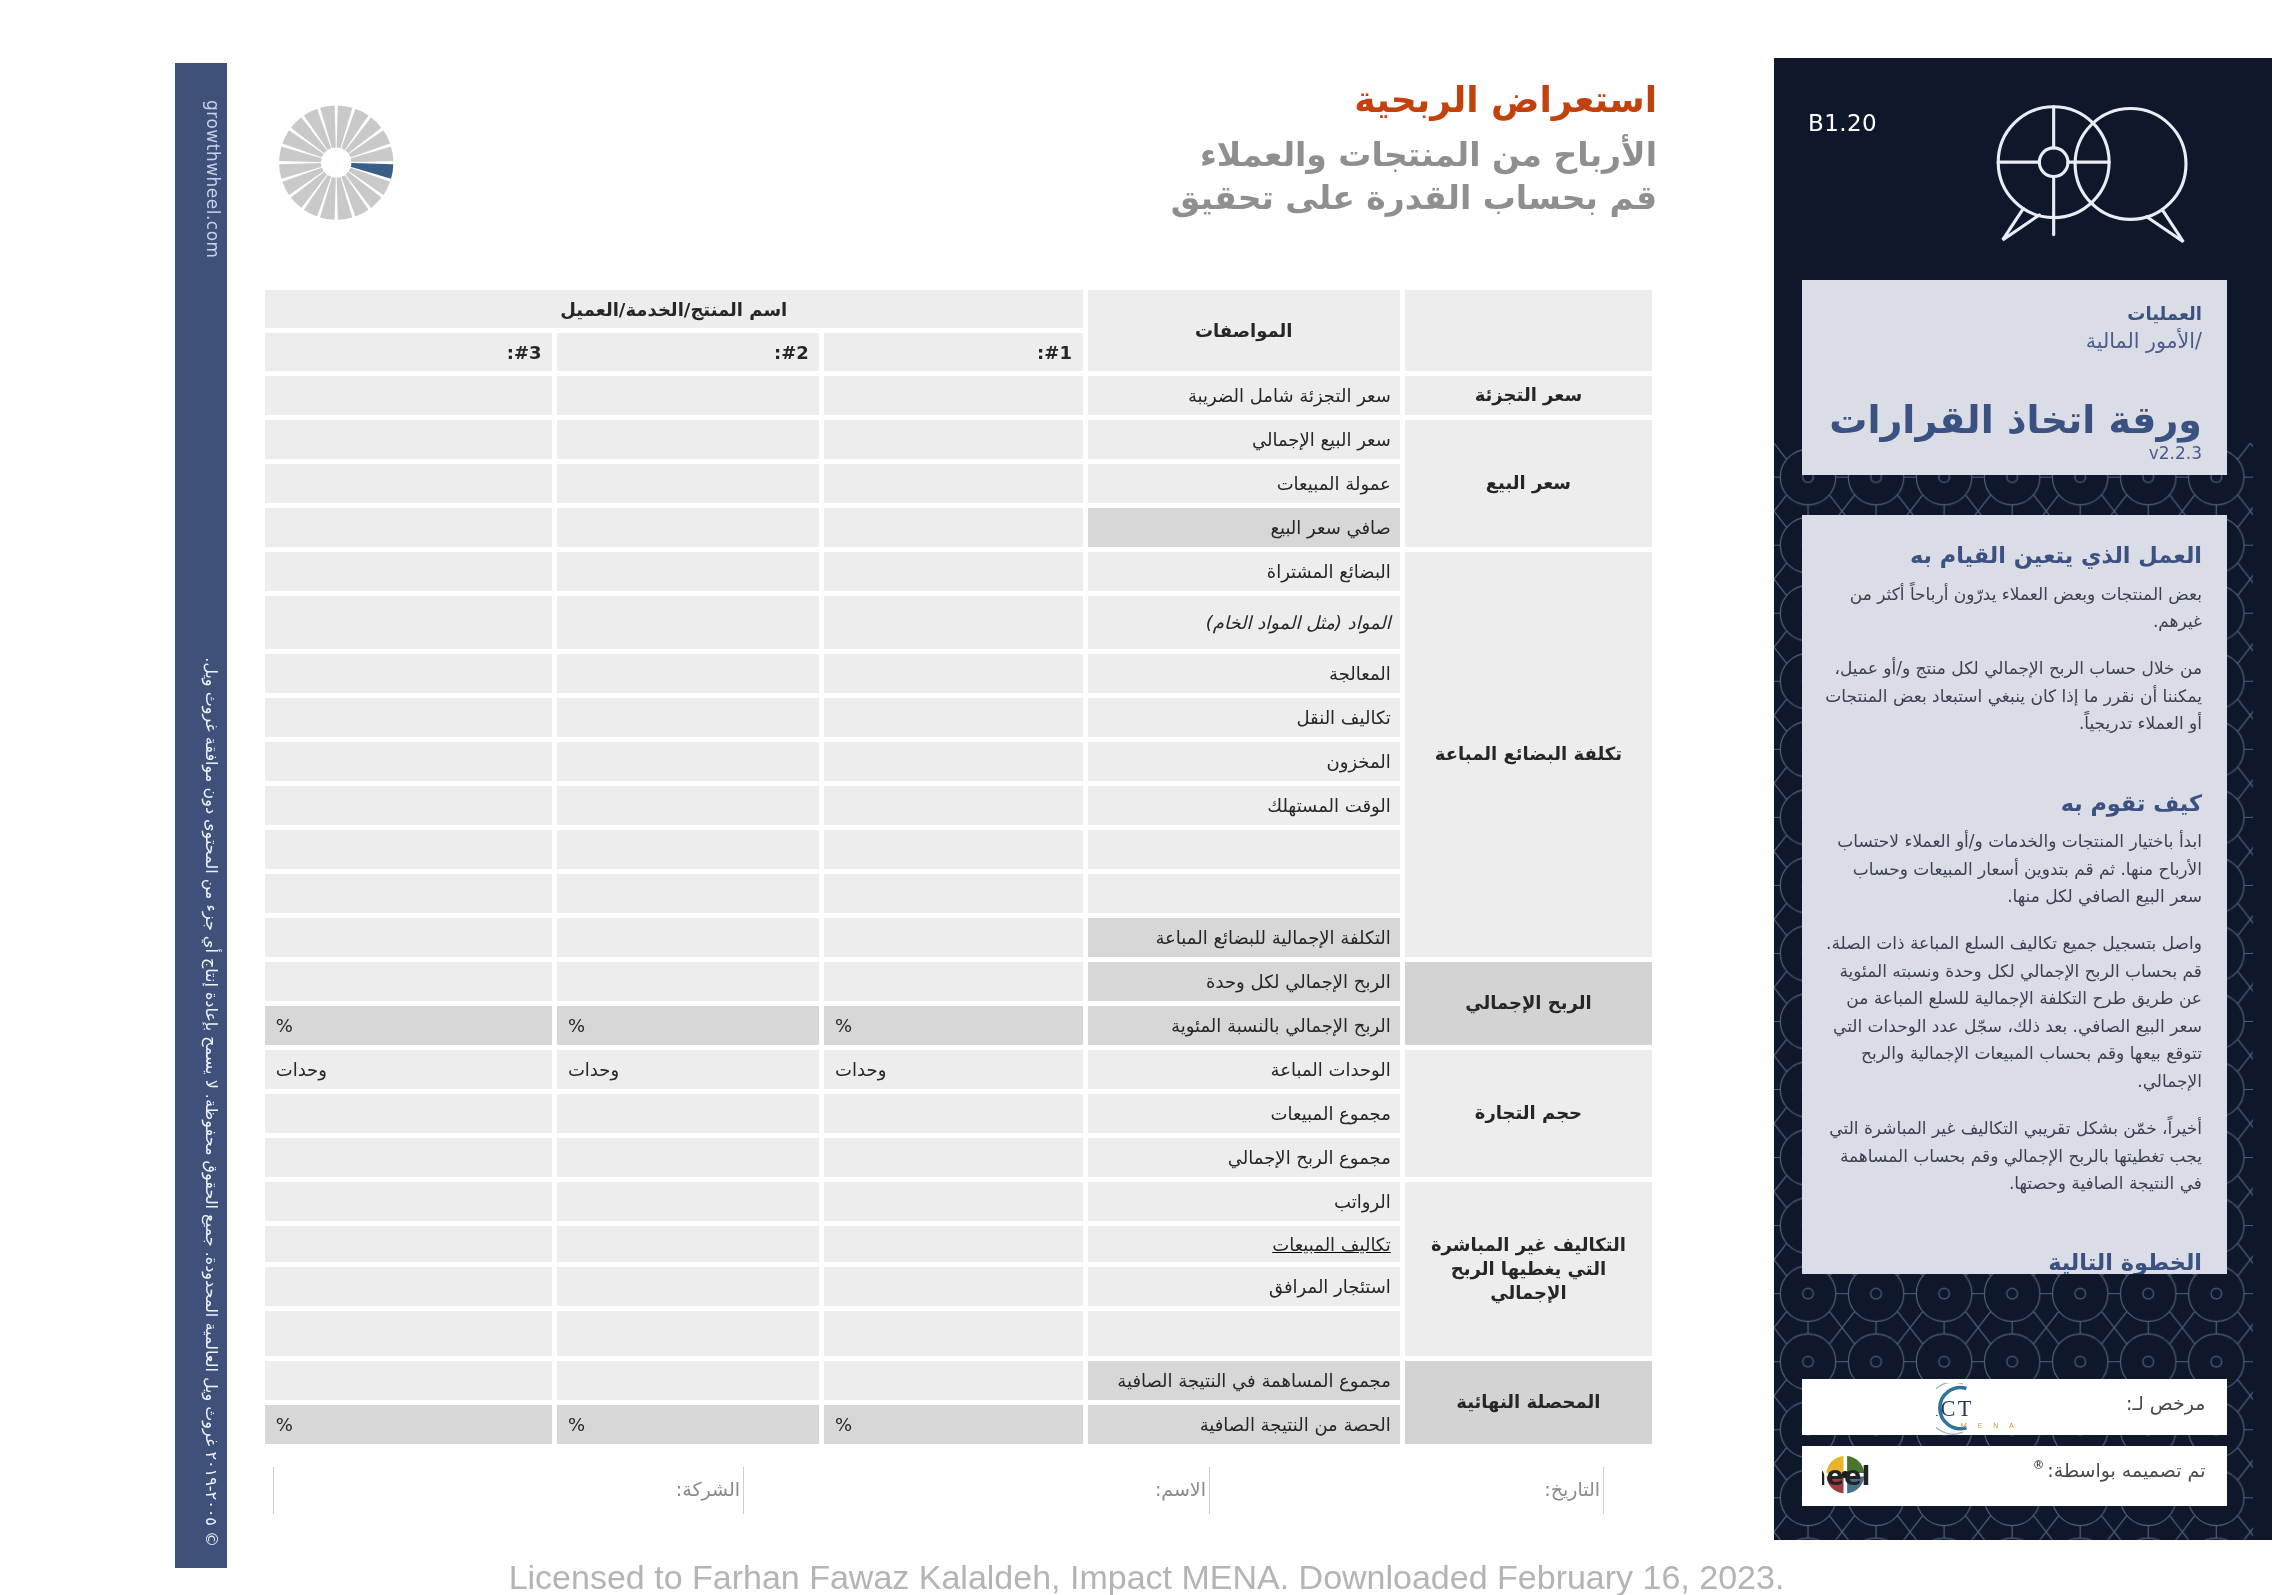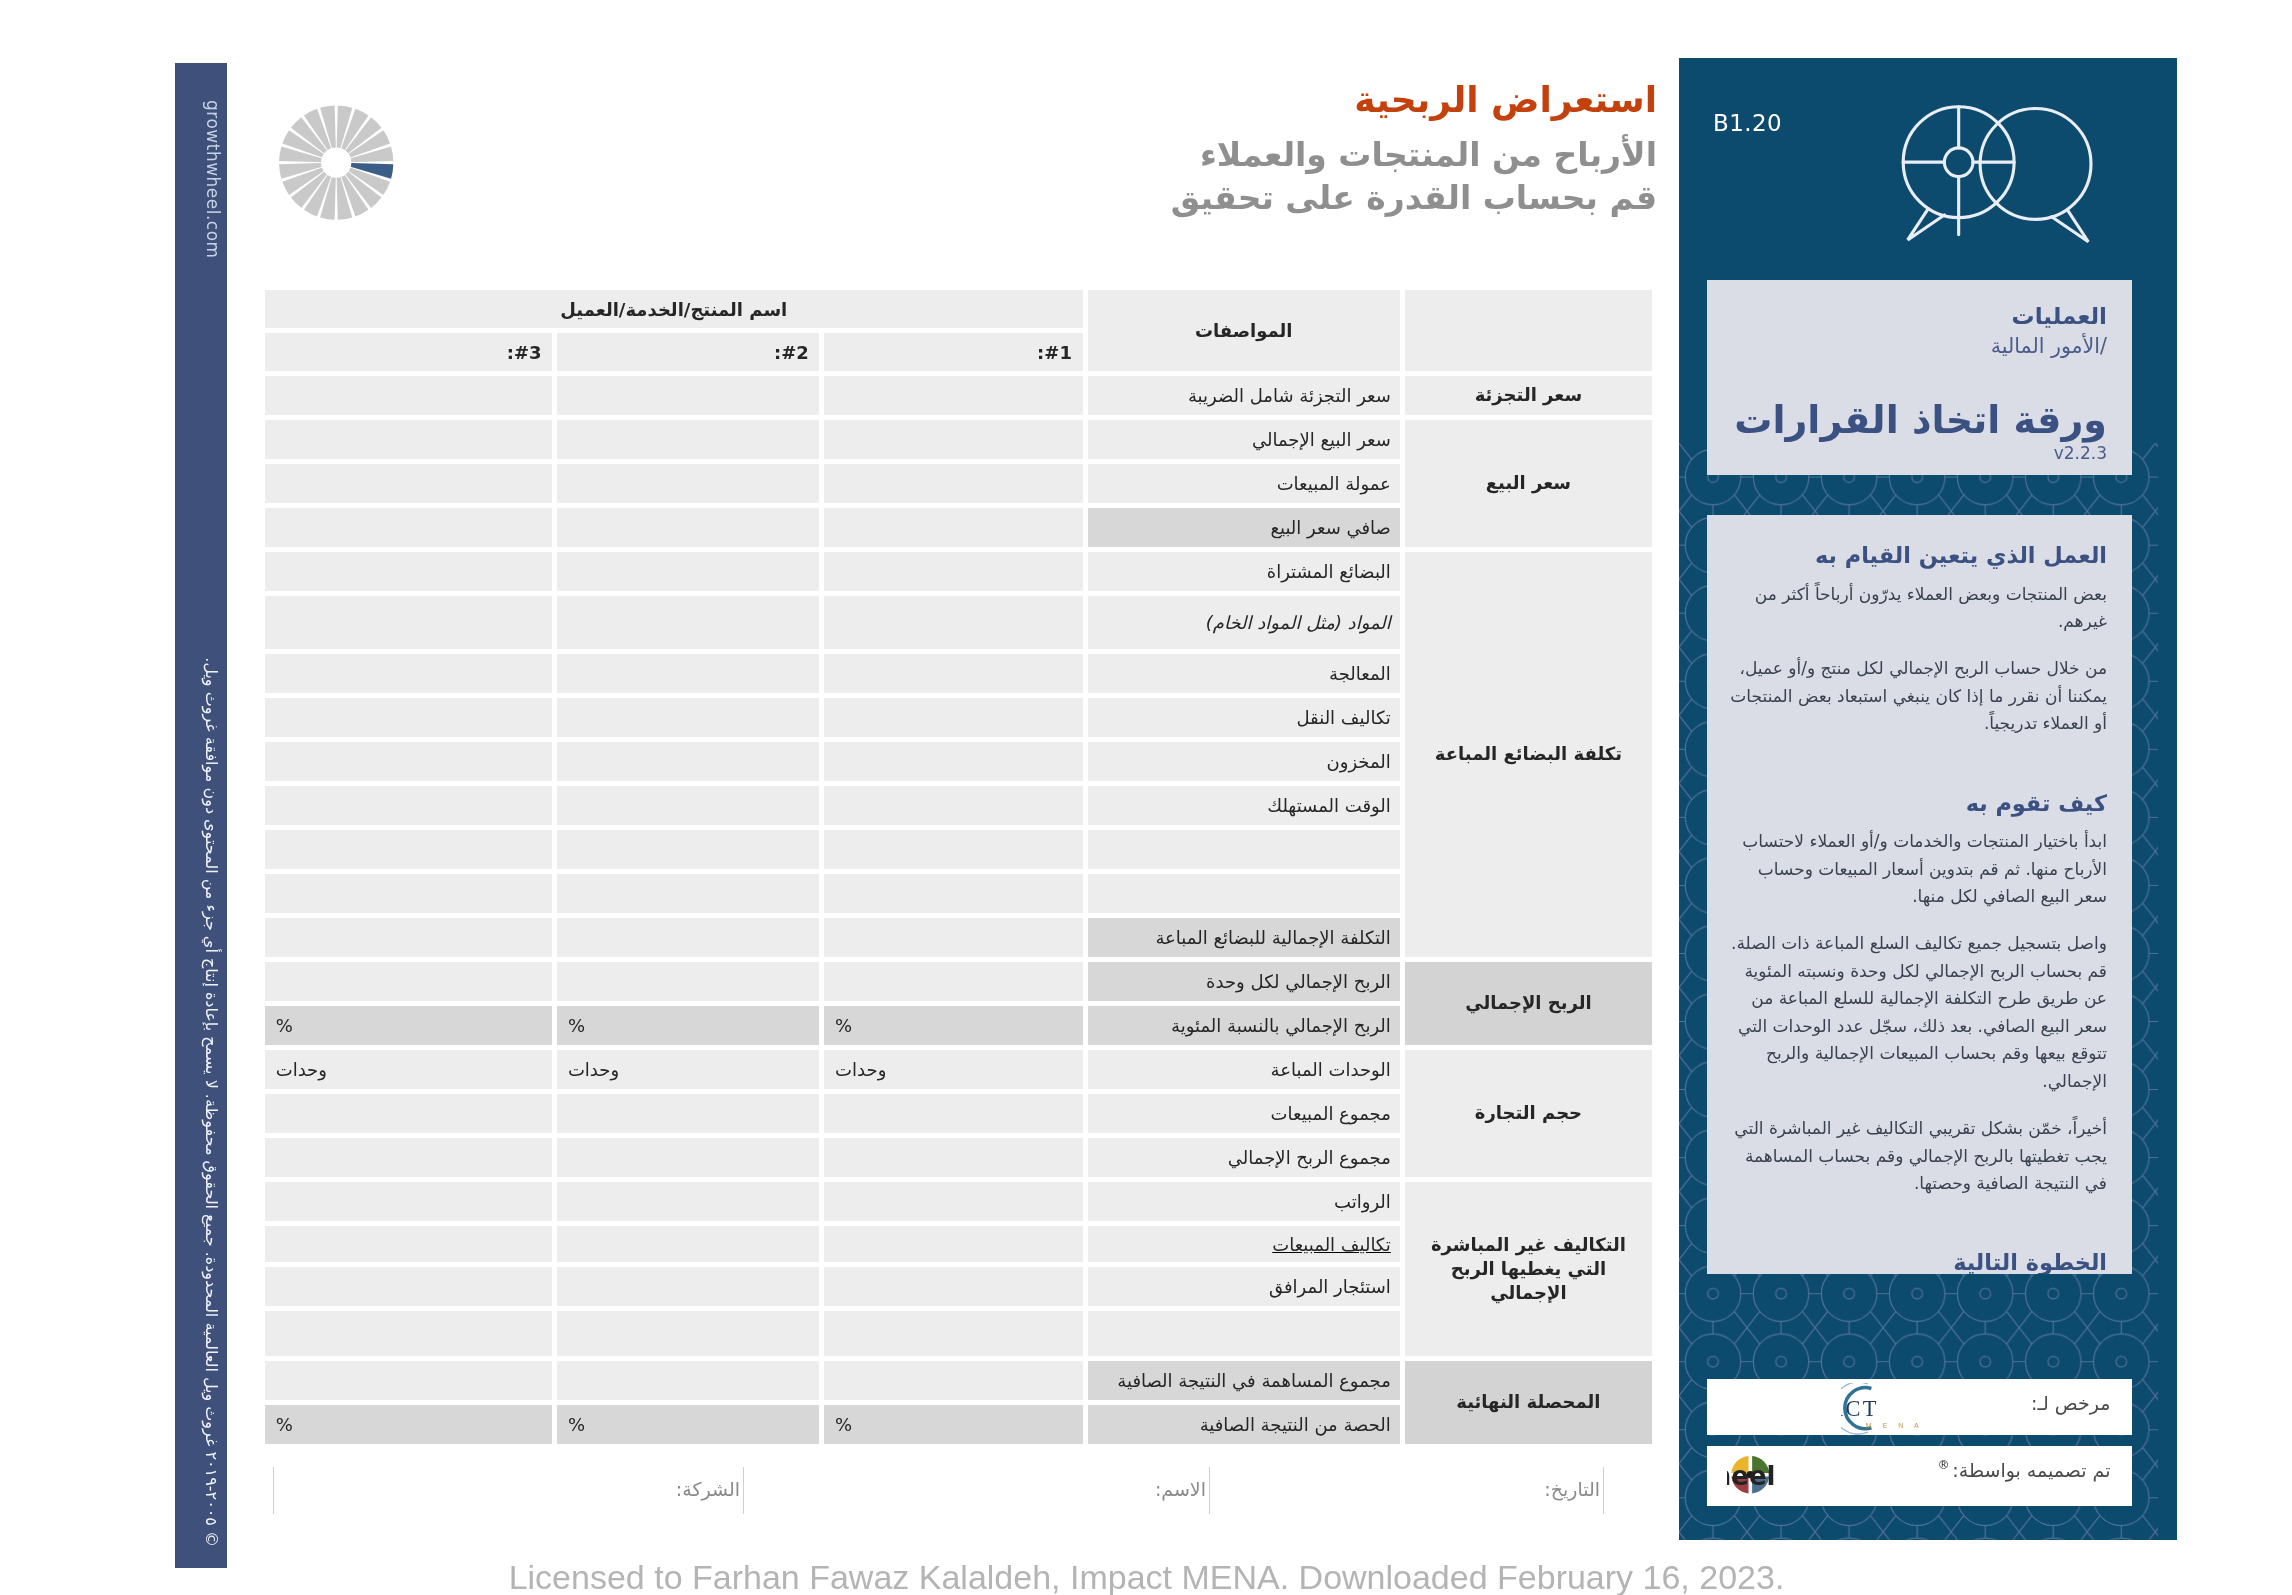--- a/index.html
+++ b/index.html
@@ -37,28 +37,28 @@
 
   
   .sig-tick{position:absolute;top:1467px;width:0.9px;height:47px;background:#CFCFCF;}
   .sig-label{position:absolute;top:1478px;font-size:19px;color:#8A8A8A;direction:rtl;}
 
   
   .footer-license{position:absolute;left:0;top:1558px;width:2293px;text-align:center;
         font-size:34px;color:#B4B4B4;font-family:"Liberation Sans","DejaVu Sans",sans-serif;}
 
   
-  .panel{position:absolute;left:1679px;top:58px;width:498px;height:1482px;background:#0c4a6e;overflow:hidden;}
+  .panel{position:absolute;left:1774px;top:58px;width:498px;height:1482px;background:#0f172a;overflow:hidden;}
   .panel-pattern{position:absolute;left:0;top:385px;}
   .panel-code{position:absolute;left:34px;top:52px;font-size:23px;color:#FFFFFF;letter-spacing:0.4px;}
   .bubbles-logo{position:absolute;left:215px;top:38px;}
   .panel-box{position:absolute;left:28px;width:425px;background:#DBDDE6;direction:rtl;}
   .box-head{top:222px;height:195px;box-sizing:border-box;padding:23px 25px 12.5px 18px;
         display:flex;flex-direction:column;text-align:right;}
-  .cat{font-size:23px;font-weight:bold;color:#3A5181;}
+  .cat{font-size:18px;font-weight:bold;color:#3A5181;}
   .subcat{font-size:20.6px;color:#4A5C8C;margin-top:5.4px;}
   .sheet-title{margin-top:auto;font-size:38px;font-weight:bold;color:#3A5181;line-height:1.05;}
   .version{font-size:17px;color:#4A5C8C;margin-top:1.8px;}
   .box-text{top:457px;height:759px;box-sizing:border-box;padding:27px 25px 18px 21.5px;
         text-align:right;color:#3A4150;overflow:hidden;}
   .box-text h3{margin:0 0 12.5px 0;font-size:22.4px;font-weight:bold;color:#3A5181;}
   .box-text p{margin:0 0 19.7px 0;font-size:17px;line-height:1.62;}
   .section-gap{height:32px;}
   .panel-white{position:absolute;left:28px;width:425px;background:#FFFFFF;direction:rtl;}
   .white-a{top:1321px;height:56px;}

